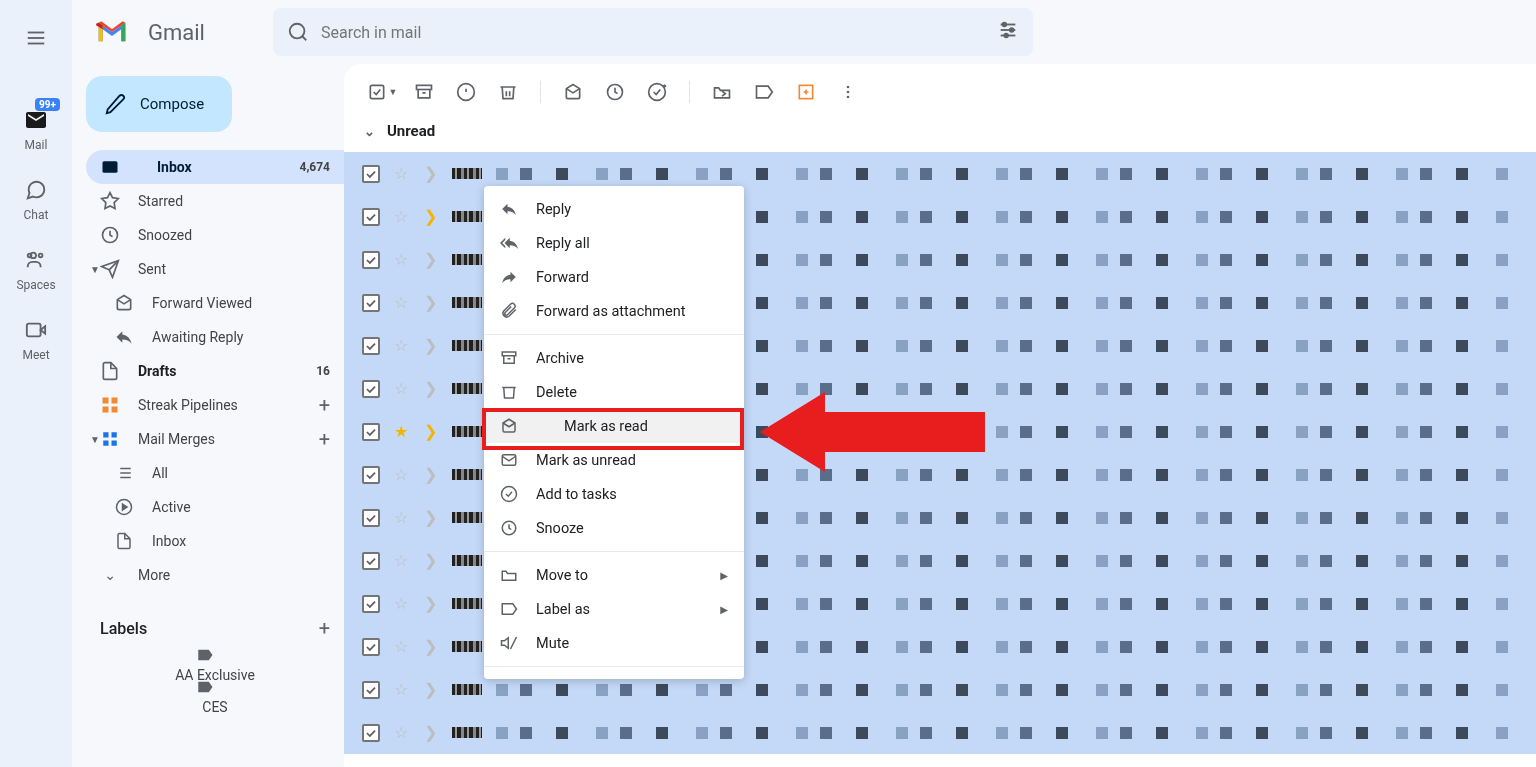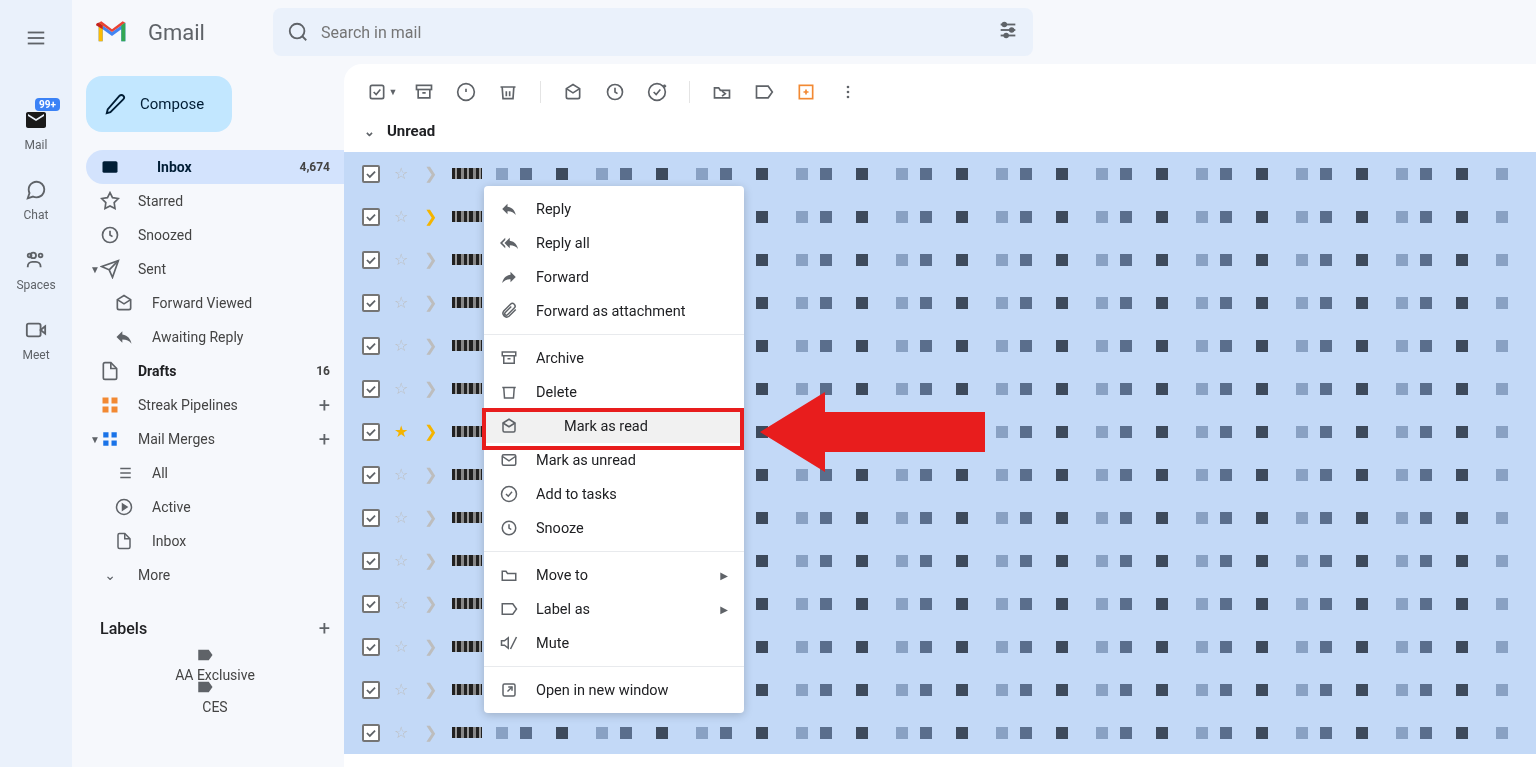--- a/index.html
+++ b/index.html
@@ -659,28 +659,18 @@
   <div class="ctx-item">
       <span class="ci">
         <svg width="18" height="18" viewBox="0 0 24 24" fill="none" stroke="currentColor" stroke-width="2">
           <polygon points="11 5 6 9 2 9 2 15 6 15 11 19 11 5"></polygon>
           <line x1="22" y1="4" x2="14" y2="20"></line>
         </svg>
       </span>
       <span>Mute</span>
     </div>
   <div class="ctx-divider"></div>
-  <div class="ctx-item">
-      <span class="ci">
-        <svg width="18" height="18" viewBox="0 0 24 24" fill="none" stroke="currentColor" stroke-width="2">
-          <rect x="4" y="4" width="16" height="16" rx="2"></rect>
-          <polyline points="10 14 16 8"></polyline>
-          <polyline points="11 8 16 8 16 13"></polyline>
-        </svg>
-      </span>
-      <span>Open in new window</span>
-    </div>
 </div>
 
 <div class="red-box"></div>
 <svg class="red-arrow" width="240" height="100">
   <polygon points="0,50 65,10 65,30 225,30 225,70 65,70 65,90" fill="#e81d1d"></polygon>
 </svg>
 
 </body></html>

